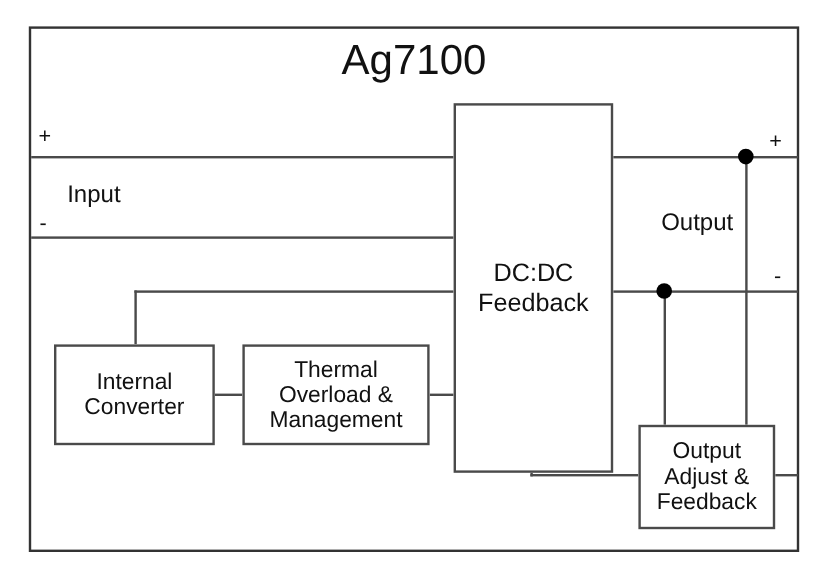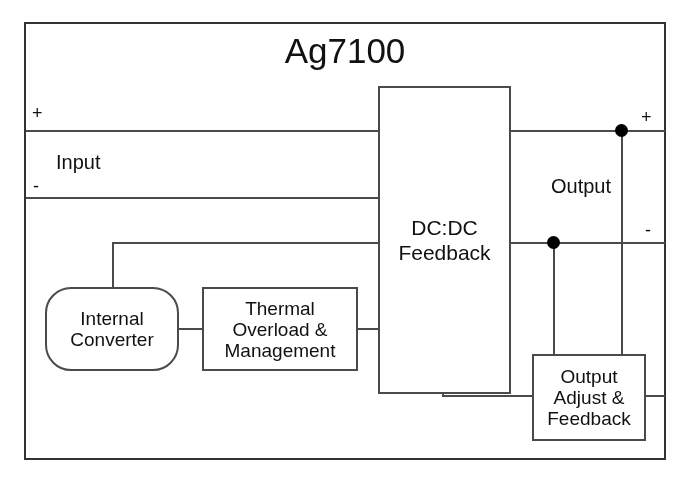--- a/index.html
+++ b/index.html
@@ -95,21 +95,21 @@
   <div class="wire" style="left:646px; top:395px; width:19px; height:2px;"></div>
 
   <div class="dot" style="left:615px; top:124px;"></div>
   <div class="dot" style="left:547px; top:236px;"></div>
 
   <div class="box box-converter" style="left:378px; top:86px; width:133px; height:308px;">
     <div>DC:DC</div>
     <div>Feedback</div>
   </div>
 
-  <div class="box box-small" style="left:45px; top:287px; width:134px; height:84px;border-radius:26px;">
+  <div class="box box-small" style="left:45px; top:287px; width:134px; height:84px;">
     <div>Internal</div>
     <div>Converter</div>
   </div>
 
   <div class="box box-small" style="left:202px; top:287px; width:156px; height:84px;">
     <div>Thermal</div>
     <div>Overload &amp;</div>
     <div>Management</div>
   </div>
 

